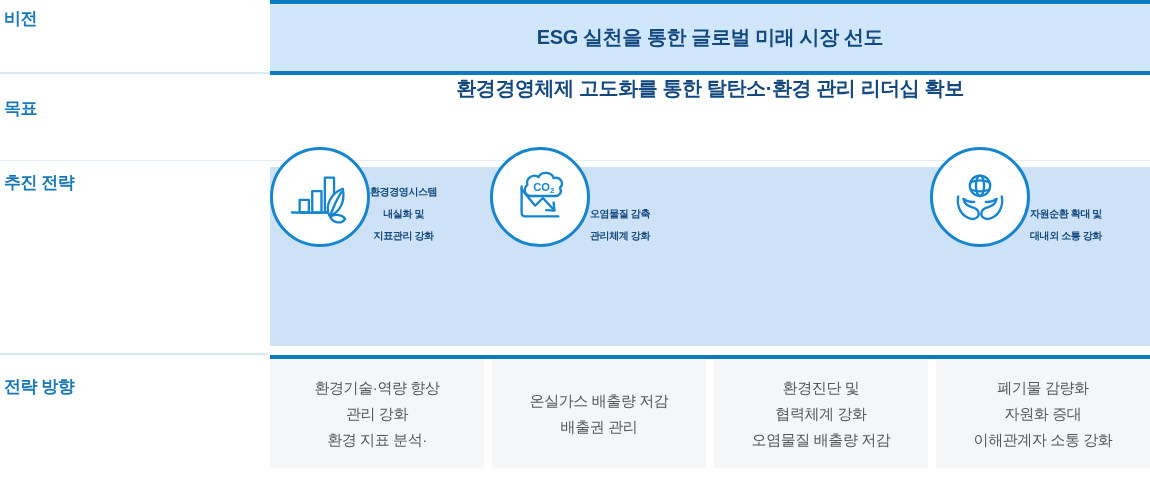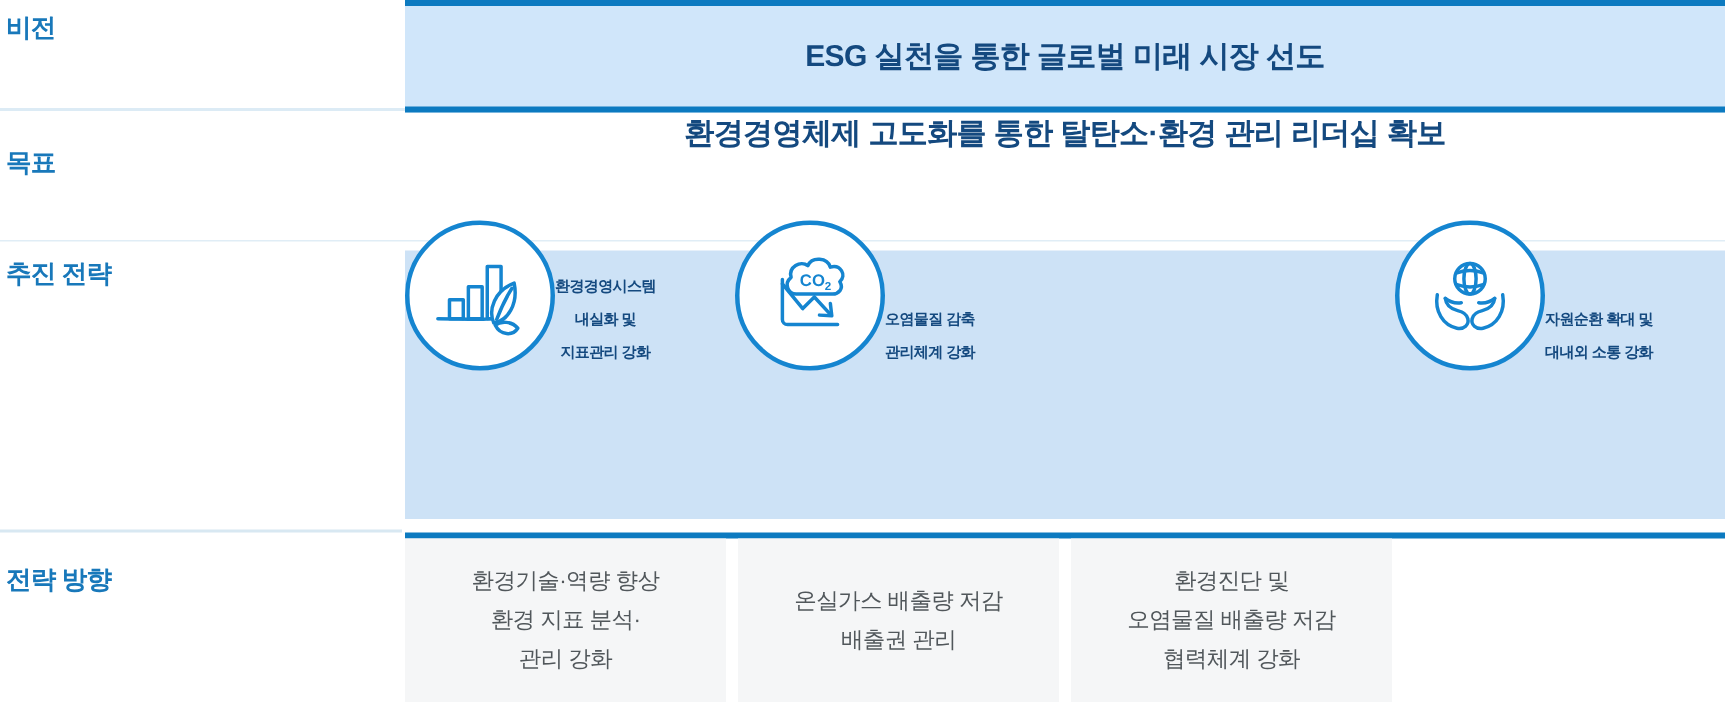--- a/index.html
+++ b/index.html
@@ -127,34 +127,41 @@
       <div>자원순환 확대 및</div>
       <div>대내외 소통 강화</div>
     </div>
   </div>
 
   <div class="direction-topline"></div>
 
   <div class="direction-box" style="left:270px;width:214px">
     <div class="direction-text">
       <div>환경기술·역량 향상</div>
+      <div>관리 강화</div>
       <div>환경 지표 분석·</div>
-      <div>관리 강화</div>
     </div>
   </div>
 
   <div class="direction-box" style="left:492px;width:214px">
     <div class="direction-text">
       <div>온실가스 배출량 저감</div>
       <div>배출권 관리</div>
     </div>
   </div>
 
   <div class="direction-box" style="left:714px;width:214px">
     <div class="direction-text">
       <div>환경진단 및</div>
+      <div>협력체계 강화</div>
       <div>오염물질 배출량 저감</div>
-      <div>협력체계 강화</div>
     </div>
   </div>
 
+  <div class="direction-box" style="left:936px;width:214px">
+    <div class="direction-text">
+      <div>폐기물 감량화</div>
+      <div>자원화 증대</div>
+      <div>이해관계자 소통 강화</div>
+    </div>
+  </div>
 
 </div>
 
 </body></html>

